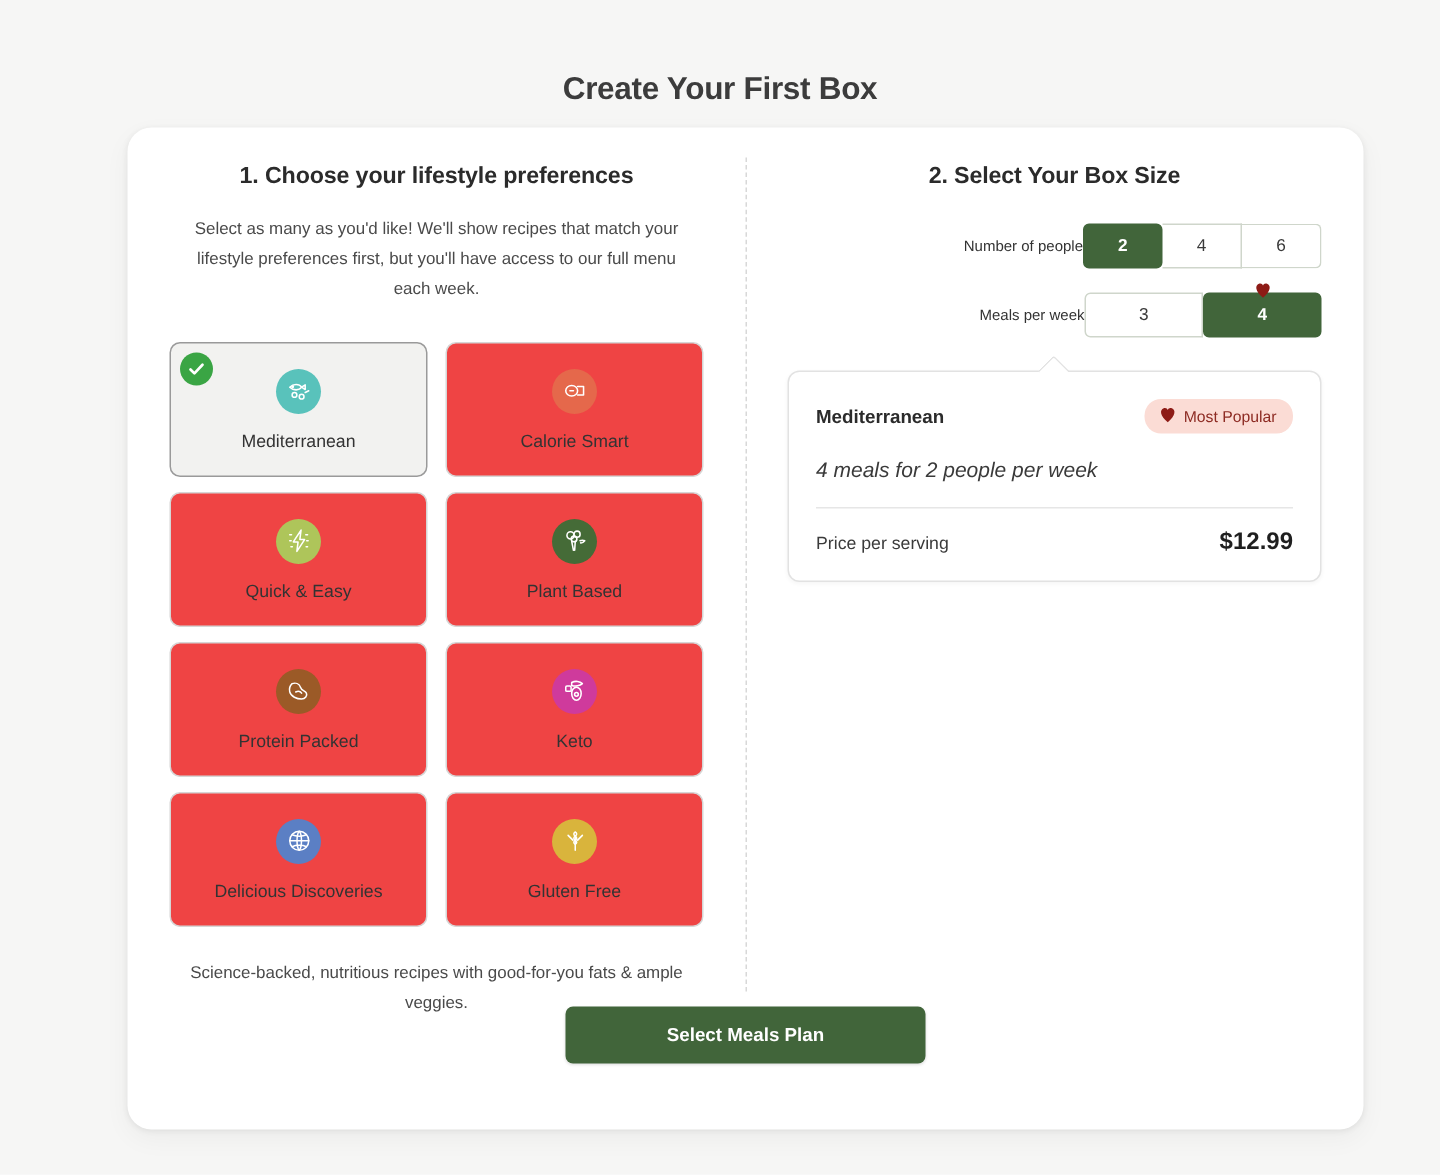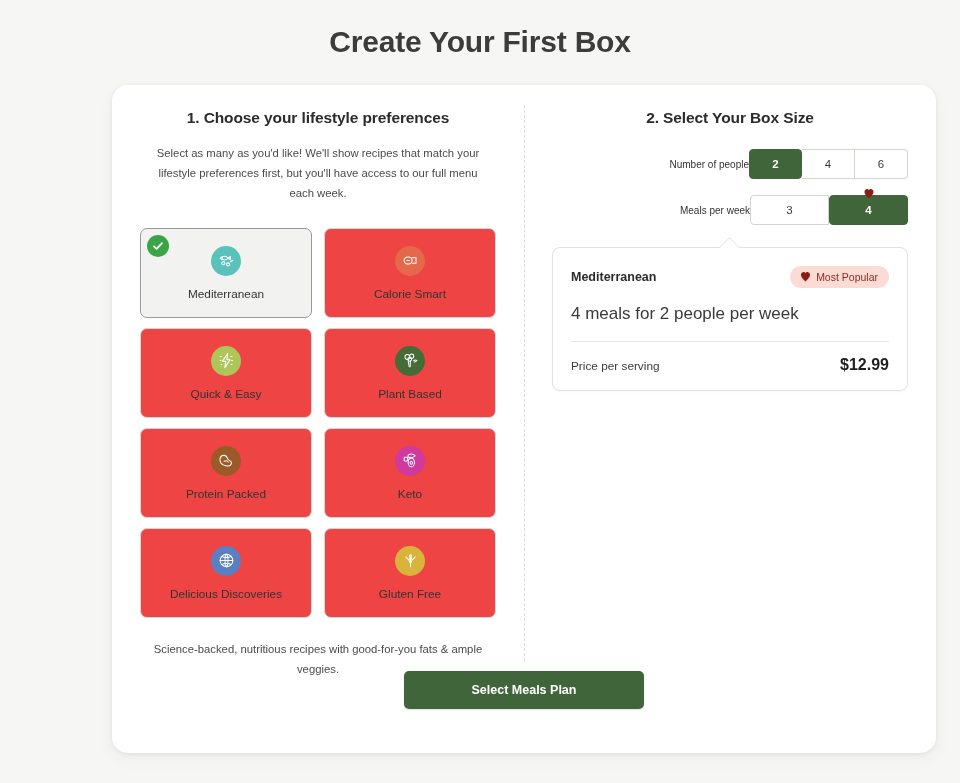--- a/index.html
+++ b/index.html
@@ -15,31 +15,32 @@
   .page {
     width: 960px;
     height: 783px;
     position: relative;
     overflow: hidden;
   }
 
   
   .page-title {
     text-align: center;
-    font-size: 30px;
+    font-size: 21px;
     font-weight: bold;
     color: #3c3c3c;
     letter-spacing: -0.2px;
     padding-top: 25px;
+    margin-top: 23px;
   }
 
   
   .main-card {
     position: absolute;
-    left: 112px;
+    left: 85px;
     top: 85px;
     width: 824px;
     height: 668px;
     background: #ffffff;
     border-radius: 16px;
     box-shadow: 0 1px 4px rgba(0,0,0,0.07), 0 6px 18px rgba(0,0,0,0.045);
   }
 
   .columns {
     display: flex;
@@ -243,23 +244,24 @@
     font-size: 10.5px;
     border-radius: 11px;
     padding: 4px 11px 4px 9px;
     display: flex;
     align-items: center;
     gap: 4px;
     white-space: nowrap;
   }
 
   .summary-line {
-    font-size: 17px;
+    font-size: 14px;
     color: #3a3a3a;
     margin-top: 16px;
+    font-style: italic;
   }
 
   .summary-rule {
     border-top: 1px solid #e6e6e6;
     margin: 17px 0 0 0;
   }
 
   .price-row {
     display: flex;
     align-items: baseline;

